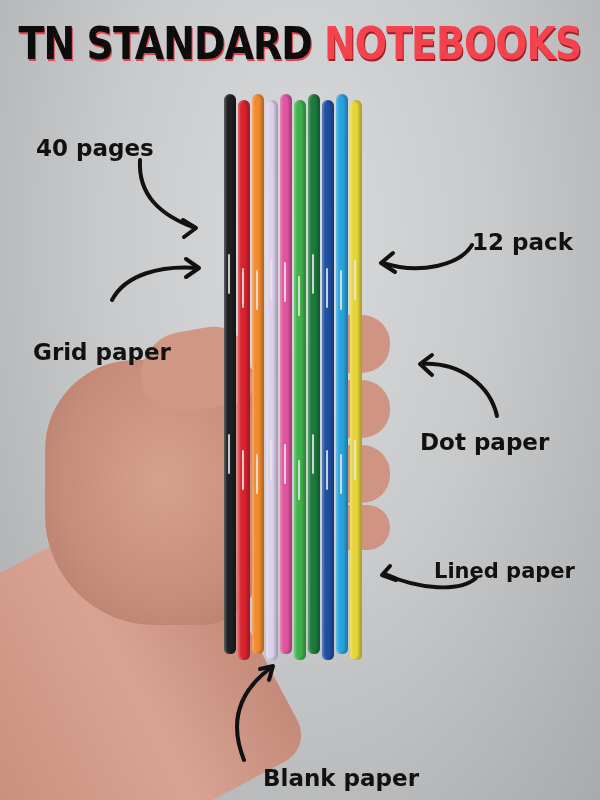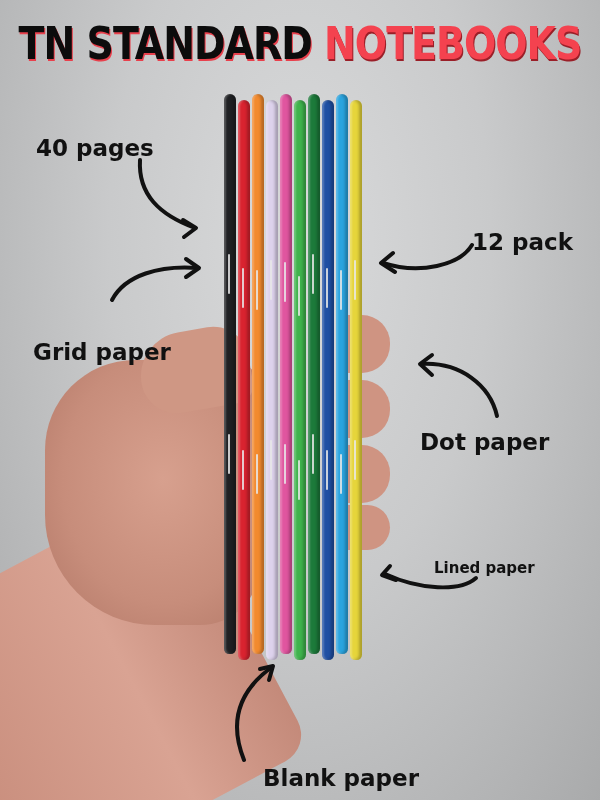--- a/index.html
+++ b/index.html
@@ -82,21 +82,21 @@
   </div>
 
 <div class="title">
   <span class="a">TN STANDARD </span><span class="b">NOTEBOOKS</span>
 </div>
 
 <div class="label" style="left:36px;top:114px">40 pages</div>
 <div class="label" style="left:33px;top:318px">Grid paper</div>
 <div class="label" style="left:472px;top:208px">12 pack</div>
 <div class="label" style="left:420px;top:408px">Dot paper</div>
-<div class="label" style="left:434px;top:538px;font-size:15px">Lined paper</div>
+<div class="label" style="left:434px;top:538px;font-size:21px">Lined paper</div>
 <div class="label" style="left:263px;top:744px">Blank paper</div>
 
 <svg class="arrows">
   <g fill="none" stroke="#111" stroke-width="4" stroke-linecap="round" stroke-linejoin="round">
     <path d="M140 160 C138 195 160 215 195 228"></path>
     <path d="M183 220 L196 228 L184 237"></path>
     <path d="M112 300 C125 275 160 265 198 268"></path>
     <path d="M186 259 L199 268 L186 277"></path>
     <path d="M472 245 C460 265 420 275 383 263"></path>
     <path d="M393 253 L381 263 L395 272"></path>

